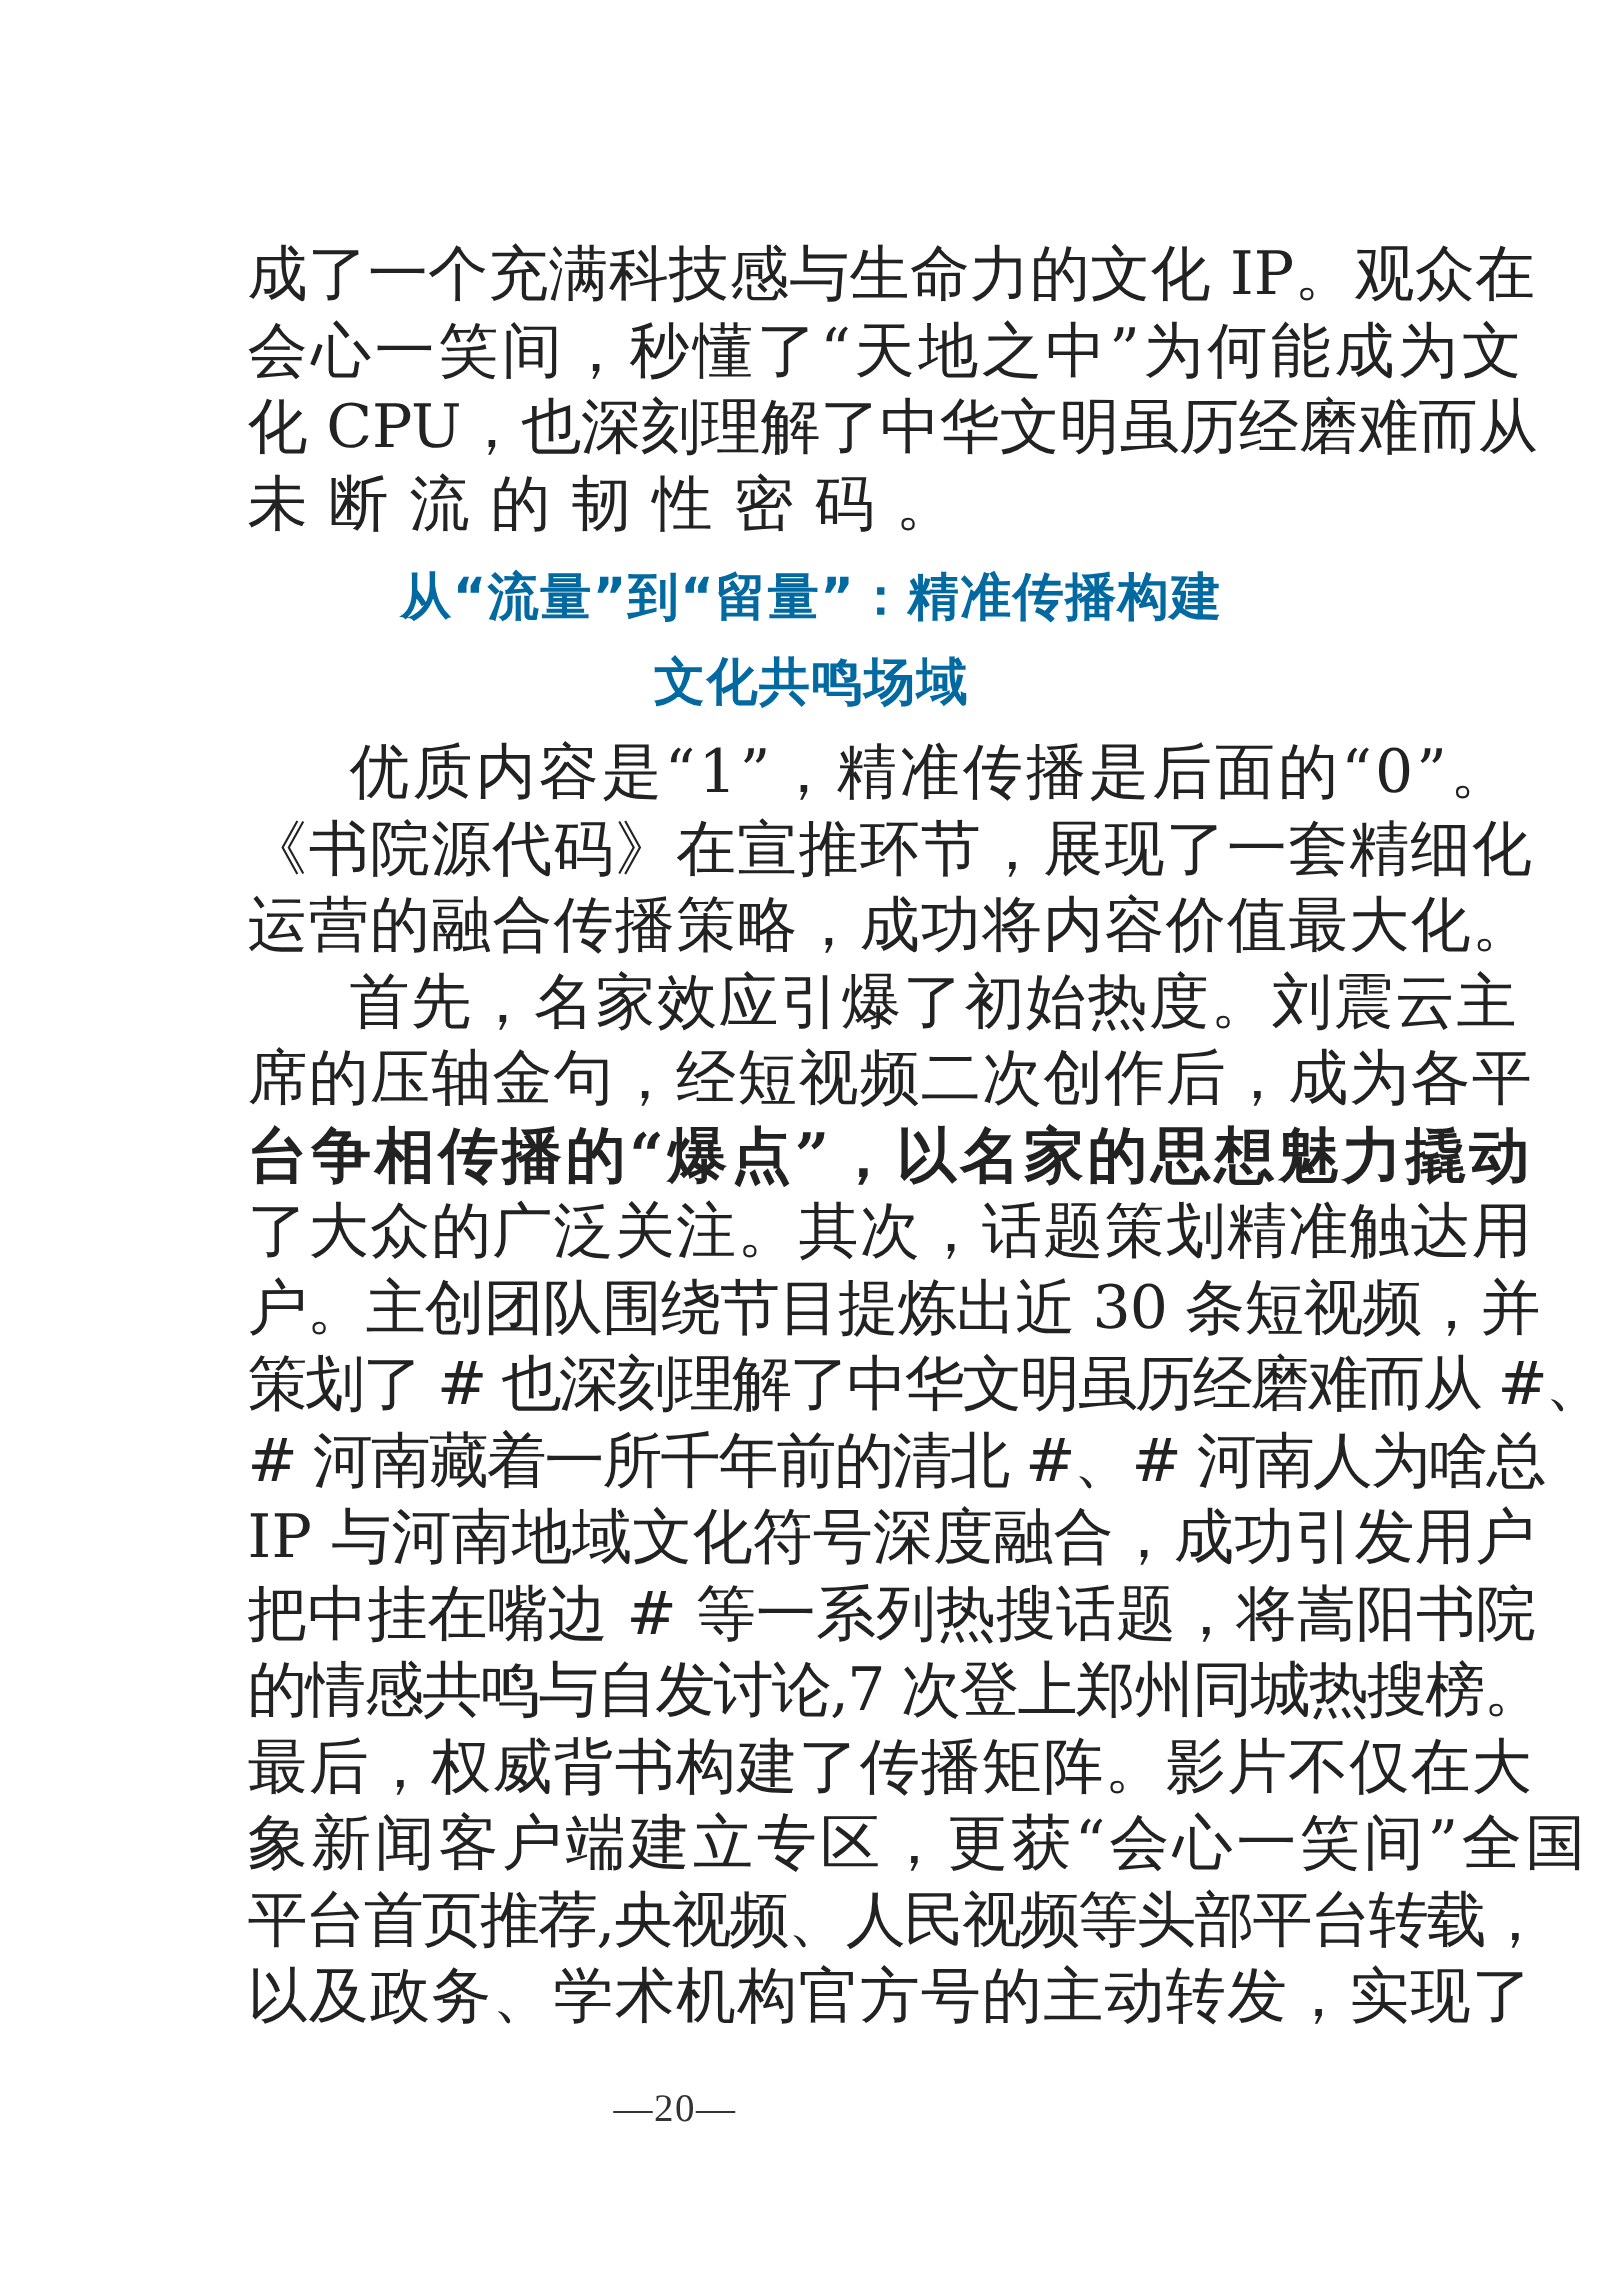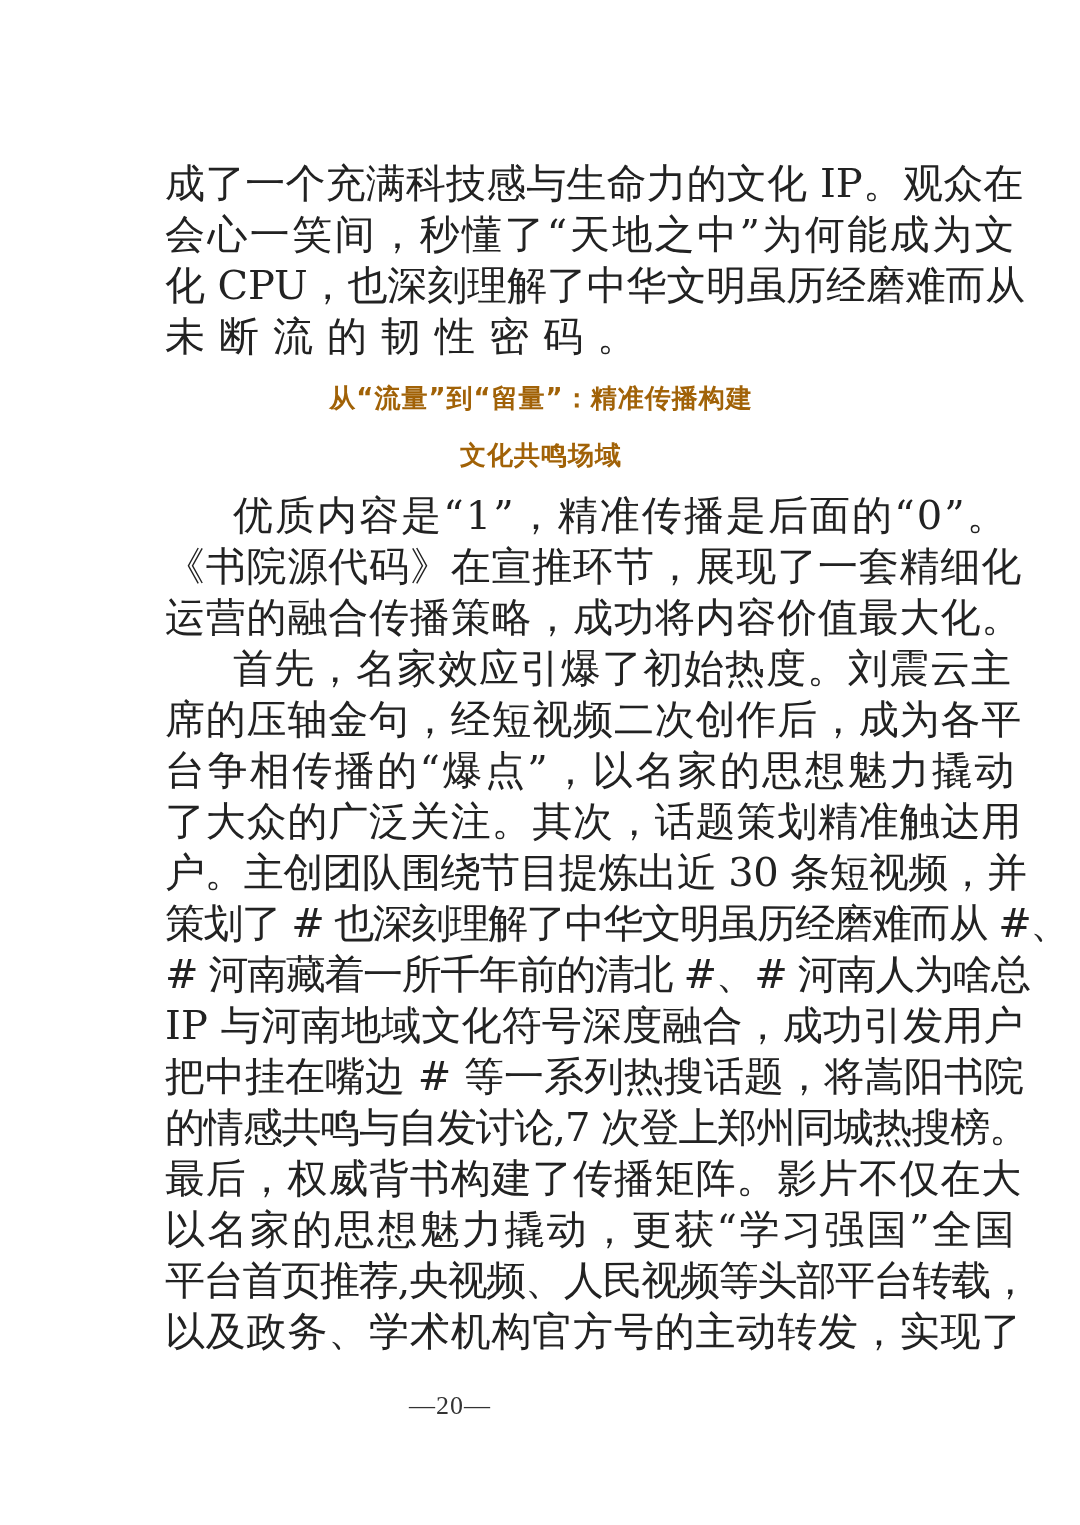--- a/index.html
+++ b/index.html
@@ -3,22 +3,22 @@
   <meta charset="utf-8">
   <style>
     html, body { margin: 0; padding: 0; background: #ffffff; }
     body { width: 1080px; height: 1525px; position: relative; overflow: hidden;
            font-family: "DejaVu Serif", "Liberation Serif", serif; color: #222; }
     .page { position: absolute; left: 165px; top: 158px; width: 752px; }
     .line { height: 51px; line-height: 51px; font-size: 40px; white-space: nowrap;
             letter-spacing: 14px; overflow: visible; text-align: justify; }
     .line.ind { padding-left: 68px; }
     .heading { font-family: "DejaVu Sans", "Liberation Sans", sans-serif; font-weight: bold;
-               font-size: 26px; text-align: center; height: 57px; line-height: 57px;
-               letter-spacing: 1px; color: #a16207; white-space: nowrap; }
+               font-size: 34px; text-align: center; height: 57px; line-height: 57px;
+               letter-spacing: 1px; color: #0369a1; white-space: nowrap; }
     .gap-top { margin-top: 8px; }
     .gap-bot { margin-bottom: 6px; }
     .pagenum { position: absolute; top: 1391px; left: 0; width: 900px; text-align: center;
                font-size: 26px; color: #333; letter-spacing: 1px;
                font-family: "Liberation Serif", serif; }
   </style>
 </head>
 <body>
 
 <div class="page">
@@ -36,28 +36,28 @@
 
   <div>
     <div class="line ind" style="letter-spacing: 2.04762px;">优质内容是“1”，精准传播是后面的“0”。</div>
     <div class="line" style="letter-spacing: 0.809524px;">《书院源代码》在宣推环节，展现了一套精细化</div>
     <div class="line" style="letter-spacing: 0.809524px;">运营的融合传播策略，成功将内容价值最大化。</div>
   </div>
 
   <div>
     <div class="line ind" style="letter-spacing: 1px;">首先，名家效应引爆了初始热度。刘震云主</div>
     <div class="line" style="letter-spacing: 0.809524px;">席的压轴金句，经短视频二次创作后，成为各平</div>
-    <div class="line" style="letter-spacing: 2.42857px;">台争相传播的“爆点”，以名家的思想魅力撬动</div>
+    <div class="line" style="letter-spacing: 2.42857px; font-weight: bold;">台争相传播的“爆点”，以名家的思想魅力撬动</div>
     <div class="line" style="letter-spacing: 0.809524px;">了大众的广泛关注。其次，话题策划精准触达用</div>
     <div class="line" style="letter-spacing: -0.625px;">户。主创团队围绕节目提炼出近 30 条短视频，并</div>
     <div class="line" style="letter-spacing: -1.6px;">策划了 # 也深刻理解了中华文明虽历经磨难而从 #、</div>
     <div class="line" style="letter-spacing: -1.36px;"># 河南藏着一所千年前的清北 #、# 河南人为啥总</div>
     <div class="line" style="letter-spacing: 0.130435px;">IP 与河南地域文化符号深度融合，成功引发用户</div>
     <div class="line" style="letter-spacing: 0px;">把中挂在嘴边 # 等一系列热搜话题，将嵩阳书院</div>
     <div class="line" style="letter-spacing: -1.16667px;">的情感共鸣与自发讨论,7 次登上郑州同城热搜榜。</div>
     <div class="line" style="letter-spacing: 0.809524px;">最后，权威背书构建了传播矩阵。影片不仅在大</div>
-    <div class="line" style="letter-spacing: 2.42857px;">以名家的思想魅力撬动，更获“学习强国”全国</div>
+    <div class="line" style="letter-spacing: 2.42857px;">象新闻客户端建立专区，更获“会心一笑间”全国</div>
     <div class="line" style="letter-spacing: -1.26087px;">平台首页推荐,央视频、人民视频等头部平台转载，</div>
     <div class="line" style="letter-spacing: 0.809524px;">以及政务、学术机构官方号的主动转发，实现了</div>
   </div>
 </div>
 
 <div class="pagenum">—20—</div>
 
 </body></html>

